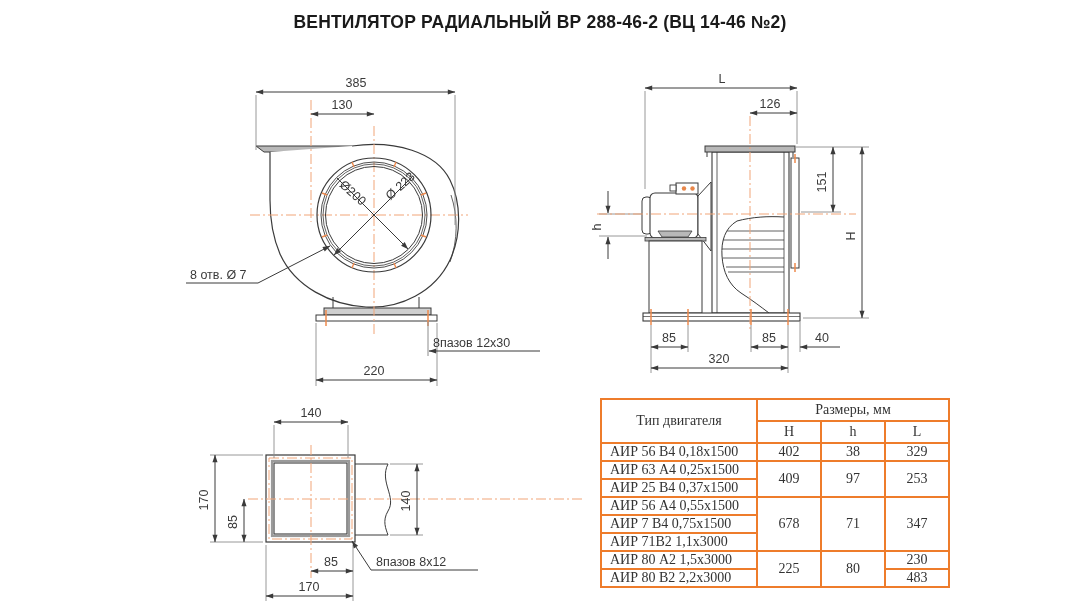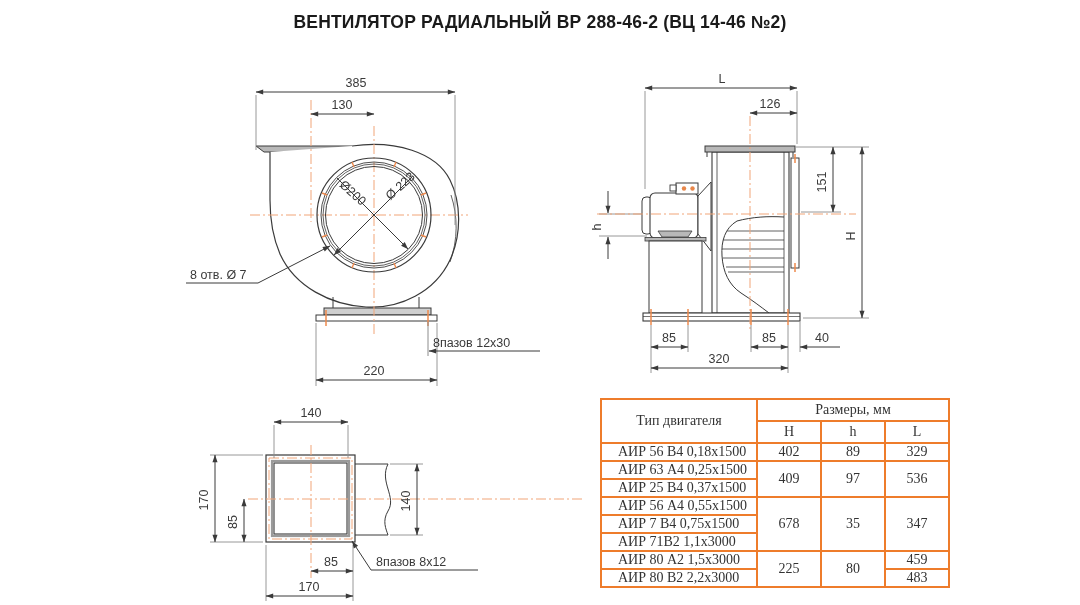--- a/index.html
+++ b/index.html
@@ -10,21 +10,21 @@
   .subtitle{position:absolute;top:43px;left:0;width:100%;text-align:center;
             font-size:15.5px;color:#EE7C2B;}
   svg{position:absolute;overflow:visible;}
   svg text{font-family:"Liberation Sans",sans-serif;font-size:12.5px;fill:#3a3a3a;}
   
   .dims-table{position:absolute;left:600px;top:398px;border-collapse:collapse;
               font-size:14px;color:#333;font-family:Liberation Serif, serif;}
   .dims-table td{border:2px solid #EE7C2B;text-align:center;padding:0 6px;
                  height:16px;line-height:1.05;white-space:nowrap;}
   .dims-table tr.hdr td{height:20px;}
-  .dims-table td.m{text-align:left;padding-left:16px;}
+  .dims-table td.m{text-align:left;padding-left:8px;}
 </style>
 </head>
 <body>
 
 <div class="page">
 
   <div class="title">ВЕНТИЛЯТОР РАДИАЛЬНЫЙ ВР 288-46-2 (ВЦ 14-46 №2)</div>
 
   <svg style="left:180px;top:75px;" width="370" height="315" viewBox="180 75 370 315">
     <defs>
@@ -264,49 +264,49 @@
         <td colspan="3">Размеры, мм</td>
       </tr>
       <tr class="hdr">
         <td>H</td>
         <td>h</td>
         <td>L</td>
       </tr>
       <tr>
         <td class="m">АИР 56 В4 0,18x1500</td>
         <td>402</td>
-        <td>89</td>
+        <td>38</td>
         <td>329</td>
       </tr>
       <tr>
         <td class="m">АИР 63 А4 0,25x1500</td>
         <td rowspan="2">409</td>
         <td rowspan="2">97</td>
-        <td rowspan="2">536</td>
+        <td rowspan="2">253</td>
       </tr>
       <tr>
         <td class="m">АИР 25 В4 0,37x1500</td>
       </tr>
       <tr>
         <td class="m">АИР 56 А4 0,55x1500</td>
         <td rowspan="3">678</td>
-        <td rowspan="3">35</td>
+        <td rowspan="3">71</td>
         <td rowspan="3">347</td>
       </tr>
       <tr>
         <td class="m">АИР 7 В4 0,75x1500</td>
       </tr>
       <tr>
         <td class="m">АИР 71В2 1,1x3000</td>
       </tr>
       <tr>
         <td class="m">АИР 80 А2 1,5x3000</td>
         <td rowspan="2">225</td>
         <td rowspan="2">80</td>
-        <td>459</td>
+        <td>230</td>
       </tr>
       <tr>
         <td class="m">АИР 80 В2 2,2x3000</td>
         <td>483</td>
       </tr>
     </tbody>
   </table>
 
 </div>
 

